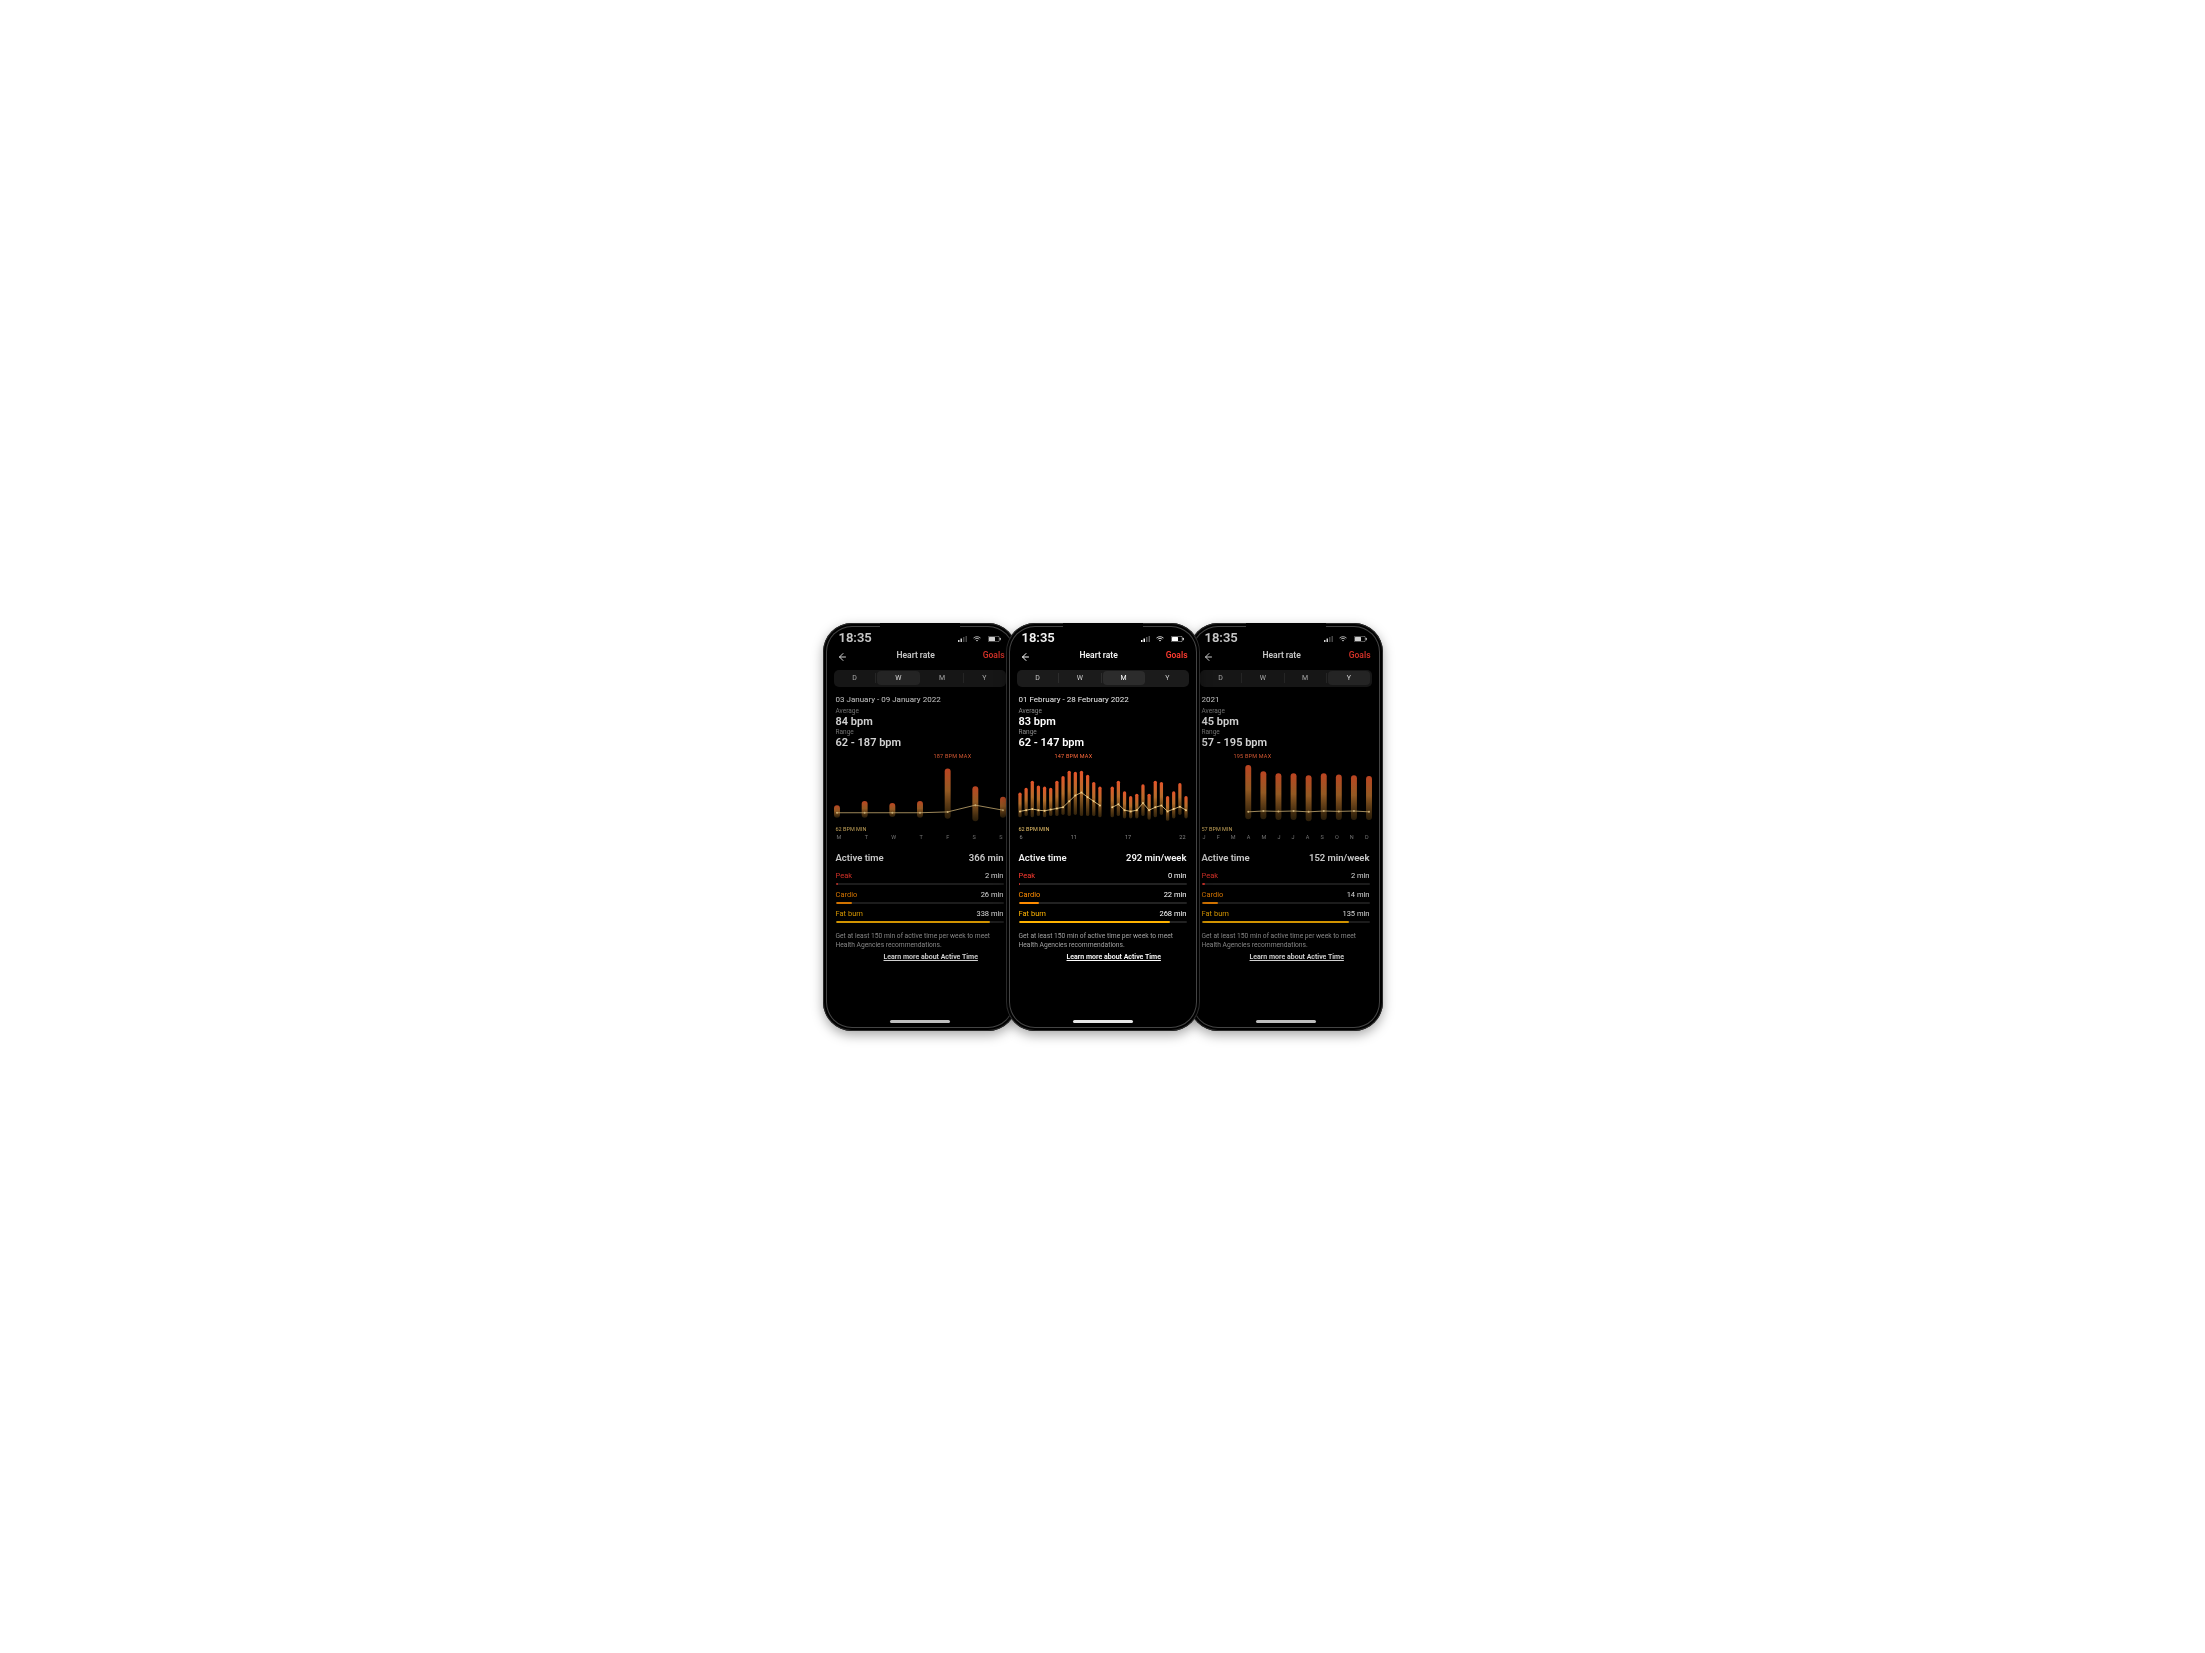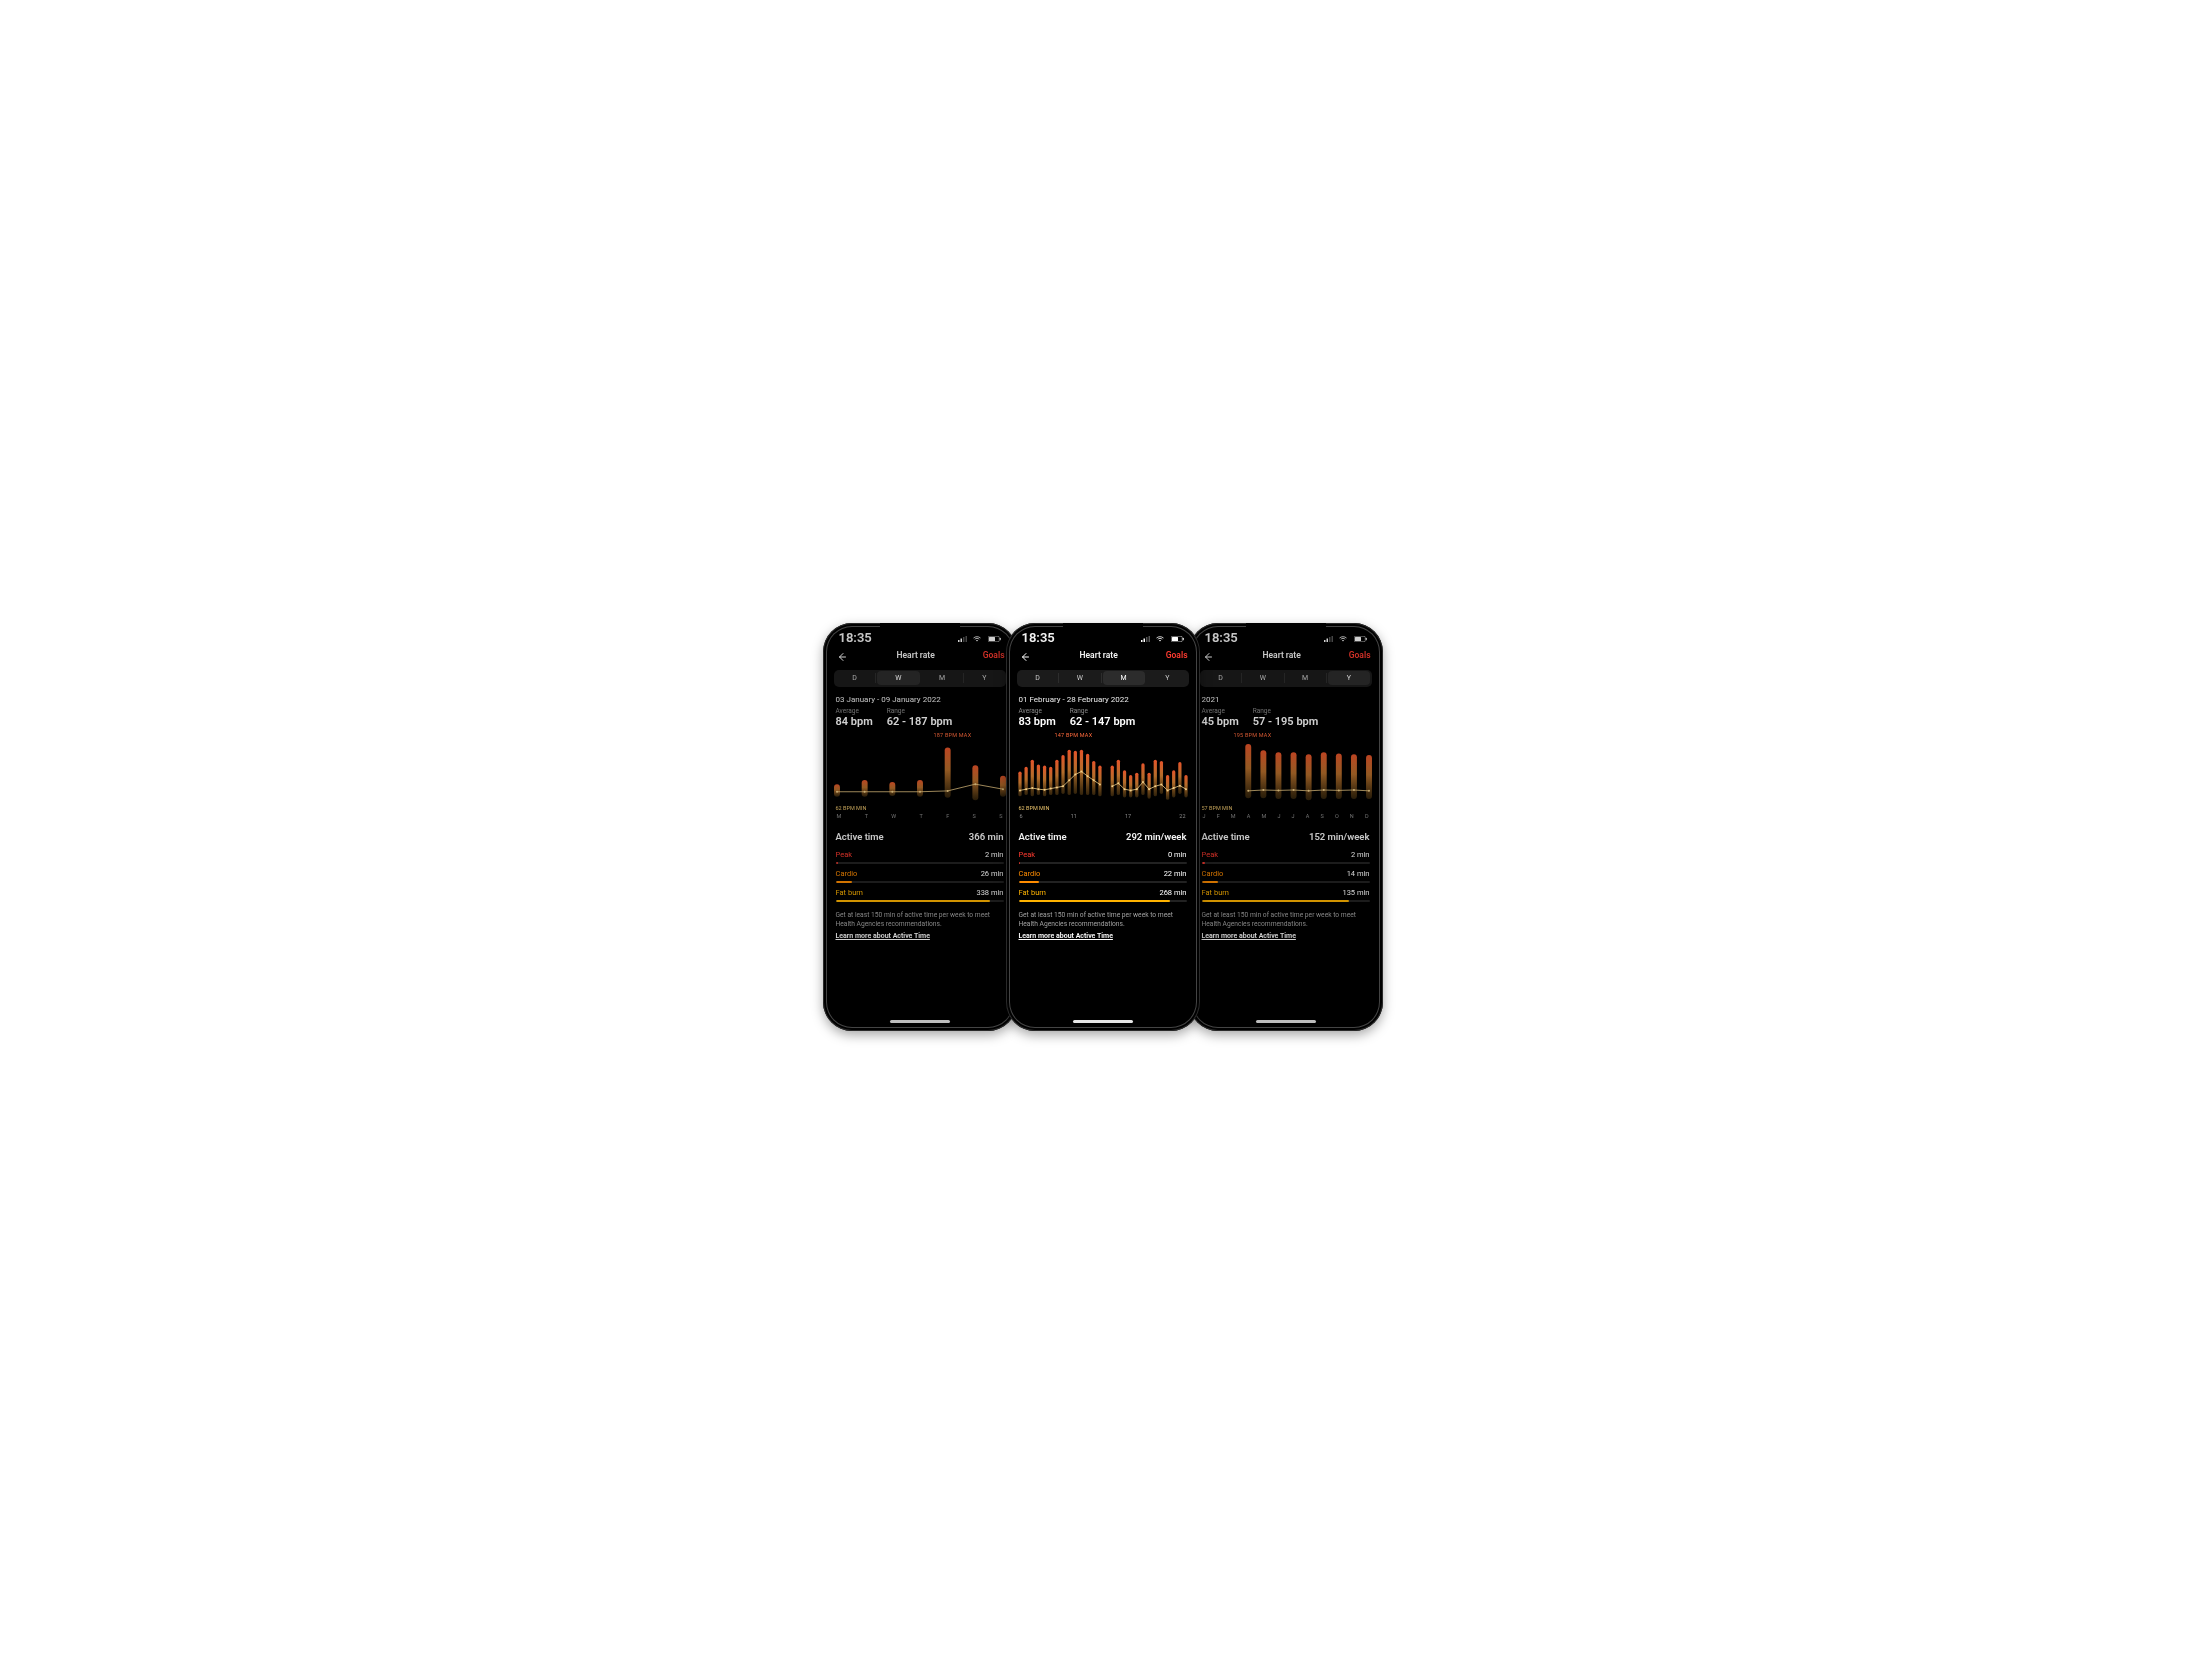--- a/index.html
+++ b/index.html
@@ -34,21 +34,21 @@
   .nav .title{font-size:8.5px;font-weight:600;}
   .nav .goals{color:var(--accent);font-size:8.5px;font-weight:600;}
   
   .seg{margin:3px 6px;background:var(--seg-bg);border-radius:5px;display:flex;overflow:hidden;height:17px;}
   .seg .opt{flex:1;display:flex;align-items:center;justify-content:center;color:#c9c9c9;font-size:7px;position:relative;}
   .seg .opt:not(:last-child)::after{content:"";position:absolute;right:0;top:3.5px;bottom:3.5px;width:0.5px;background:#2d2d2d;}
   .seg .opt.active{background:var(--seg-active);color:#fff;border-radius:4px;margin:1.5px;}
   
   .head{padding:5px 8px 1px 8px;}
   .date{font-size:8px;color:#eaeaea;margin-bottom:3px;}
-  .metrics{display:flex;gap:14px;}
+  .metrics{display:flex;flex-direction:column;}
   .metric .lbl{font-size:6.5px;color:var(--muted);}
   .metric .val{font-size:11px;font-weight:600;color:#fff;}
   
   .chart-wrap{padding:3px 8px 0 8px;}
   .max-label{font-size:5.5px;color:#ff6a3c;letter-spacing:0.2px;margin-bottom:1px;margin-left:0;}
   .chart{position:relative;height:65px;}
   .chart svg{position:absolute;inset:0;width:100%;height:100%;overflow:visible;}
   .min-label{font-size:5.5px;color:#e7c06a;margin-top:1px;}
   .xaxis{display:flex;justify-content:space-between;font-size:5.5px;color:var(--muted);padding:2px 1px 0 1px;}
   
@@ -56,21 +56,21 @@
   .section-title .value{font-size:9.5px;font-weight:600;}
   .row{padding:5px 8px 0 8px;}
   .row .top{display:flex;justify-content:space-between;font-size:7.5px;}
   .row .bar{height:2px;border-radius:1px;background:#222;margin-top:3px;position:relative;overflow:hidden;}
   .row .bar .fill{position:absolute;left:0;top:0;bottom:0;border-radius:1px;}
   .peak .top .label{color:var(--peak);} .peak .fill{background:var(--peak);}
   .cardio .top .label{color:var(--cardio);} .cardio .fill{background:var(--cardio);}
   .fatburn .top .label{color:var(--fatburn);} .fatburn .fill{background:var(--fatburn);}
   .row .top .value{color:#fff;}
   .note{padding:9px 8px 2px 8px;font-size:6.7px;color:var(--muted2);line-height:1.4;}
-  .learn{padding:1px 8px;font-size:7px;font-weight:600;color:#fff;text-decoration:underline;}
+  .learn{padding:1px 8px;font-size:7px;font-weight:600;color:#fff;text-decoration:underline;margin-left:48px;}
   .home-indicator{position:absolute;bottom:3px;left:50%;transform:translateX(-50%);width:60px;height:2.5px;border-radius:1.5px;background:#fff;opacity:.9;}
   .screen.dim{filter:brightness(.82);}
 </style>
 </head>
 <body>
 
 <div class="stage">
 
   <div class="phone left">
     <div class="notch"></div>

